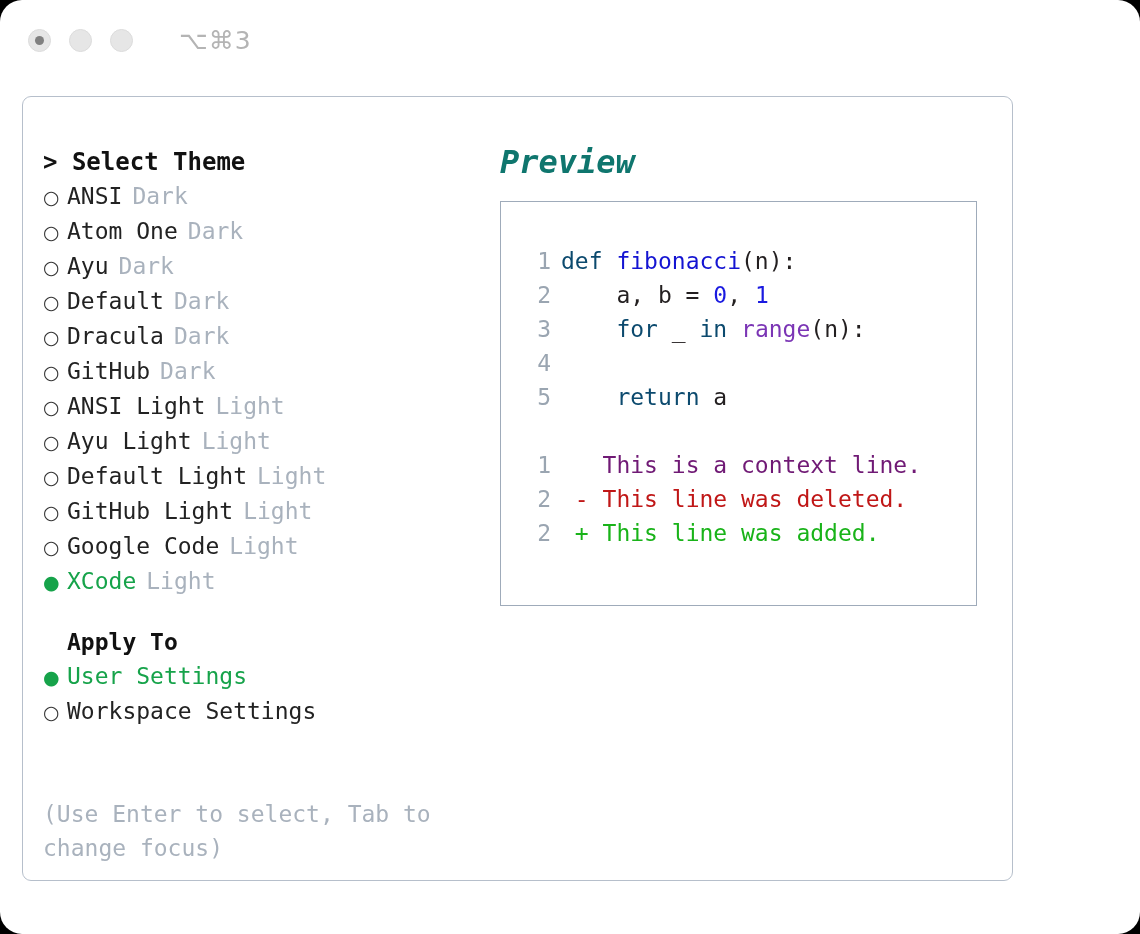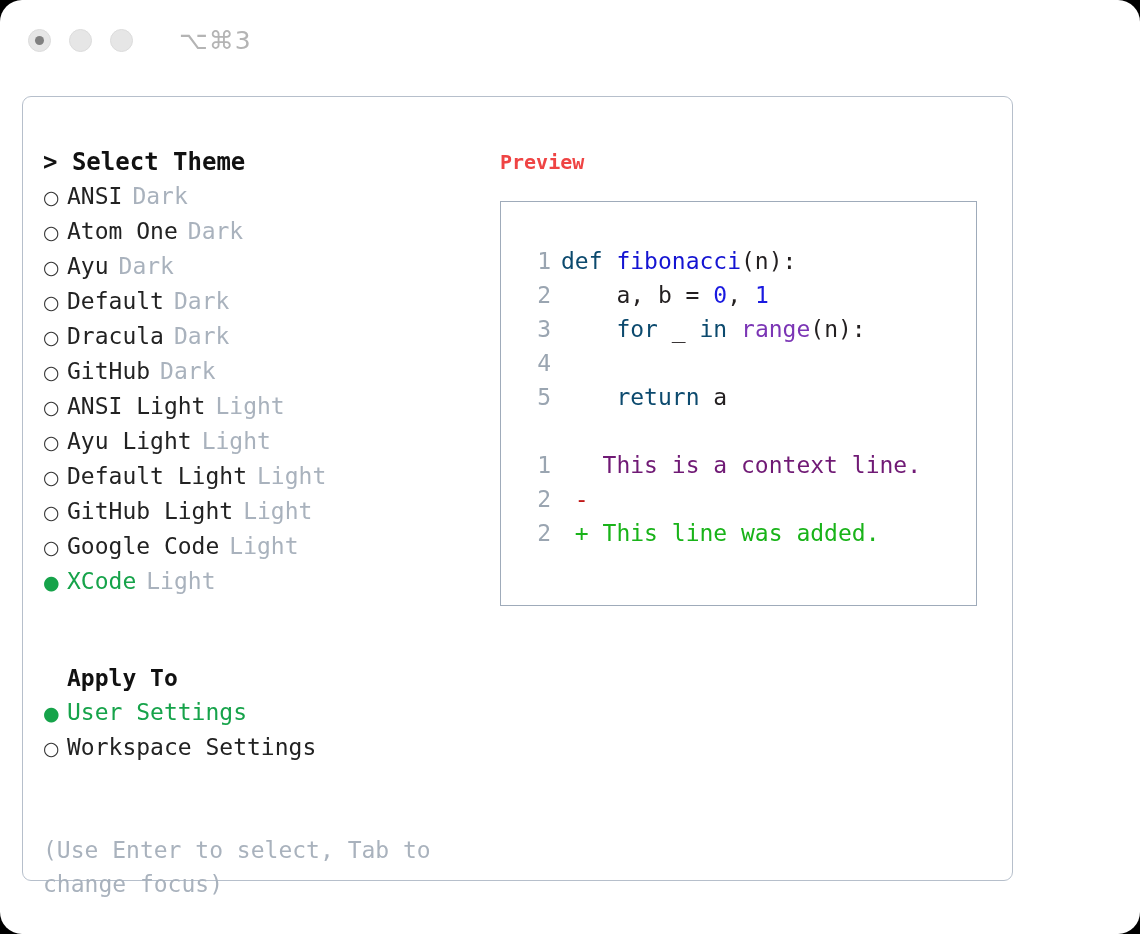--- a/index.html
+++ b/index.html
@@ -120,21 +120,21 @@
   }
   .opt-marker.sel { color: #16a34a; }
   .opt-label { color: #222222; }
   .opt-label.sel { color: #16a34a; }
   .opt-badge {
     color: #a9b2bd;
     margin-left: 10px;
   }
 
   #apply-section {
-    margin-top: 62px;
+    margin-top: 26px;
   }
   .section-heading {
     font-size: 23px;
     font-weight: bold;
     color: #111111;
     line-height: 34px;
     padding-left: 24px;
     white-space: pre;
   }
 
@@ -148,25 +148,26 @@
   }
 
   
   #preview-column {
     position: absolute;
     left: 477px;
     top: 48px;
     width: 500px;
   }
   #preview-title {
-    font-size: 20px;
+    font-size: 32px;
     font-weight: bold;
-    color: #ef4444;
-    line-height: 34px;
-    white-space: pre;
+    color: #0f766e;
+    line-height: 34px;
+    white-space: pre;
+    font-style: italic;
   }
   #preview-box {
     margin-top: 22px;
     width: 477px;
     height: 405px;
     border: 1.5px solid #9fabba;
     box-sizing: border-box;
     background: #ffffff;
     padding: 42px 0 0 16px;
   }
@@ -253,21 +254,21 @@
           <div id="code-block">
               <div class="code-line"><span class="ln">1</span><span class="code-text"><span class="tok-kw">def </span><span class="tok-fn">fibonacci</span><span class="tok-plain">(n):</span></span></div>
               <div class="code-line"><span class="ln">2</span><span class="code-text"><span class="tok-plain">    a, b = </span><span class="tok-num">0</span><span class="tok-plain">, </span><span class="tok-num">1</span></span></div>
               <div class="code-line"><span class="ln">3</span><span class="code-text"><span class="tok-plain">    </span><span class="tok-kw">for</span><span class="tok-plain"> _ </span><span class="tok-kw">in</span><span class="tok-plain"> </span><span class="tok-call">range</span><span class="tok-plain">(n):</span></span></div>
               <div class="code-line"><span class="ln">4</span></div>
               <div class="code-line"><span class="ln">5</span><span class="code-text"><span class="tok-plain">    </span><span class="tok-kw">return</span><span class="tok-plain"> a</span></span></div>
             </div>
           <div class="diff-gap"></div>
           <div id="diff-block">
               <div class="code-line"><span class="ln">1</span><span class="diff-ctx">   </span><span class="diff-ctx">This is a context line.</span></div>
-              <div class="code-line"><span class="ln">2</span><span class="diff-del"> - </span></div>
+              <div class="code-line"><span class="ln">2</span><span class="diff-del"> - </span><span class="diff-del">This line was deleted.</span></div>
               <div class="code-line"><span class="ln">2</span><span class="diff-add"> + </span><span class="diff-add">This line was added.</span></div>
             </div>
         </div>
       </div>
 
     </div>
   </div>
 </div>
 
 </body></html>

